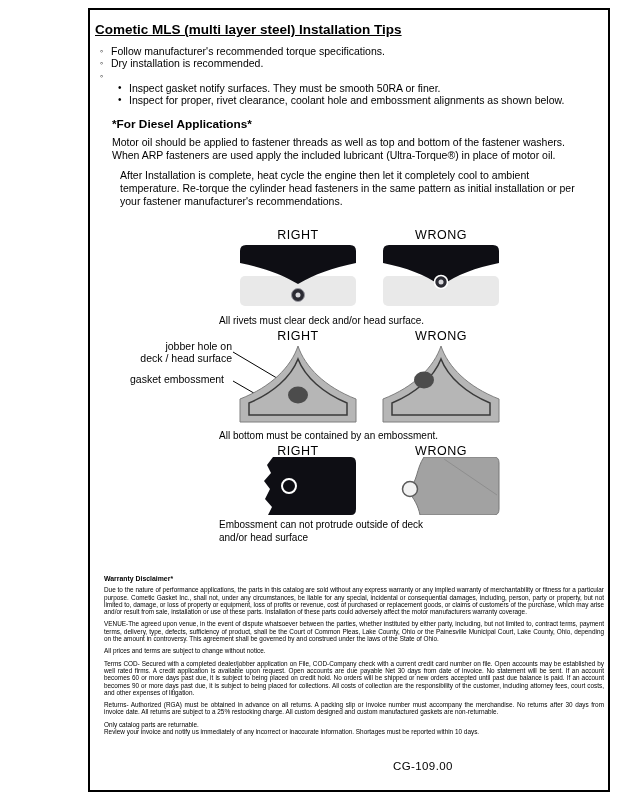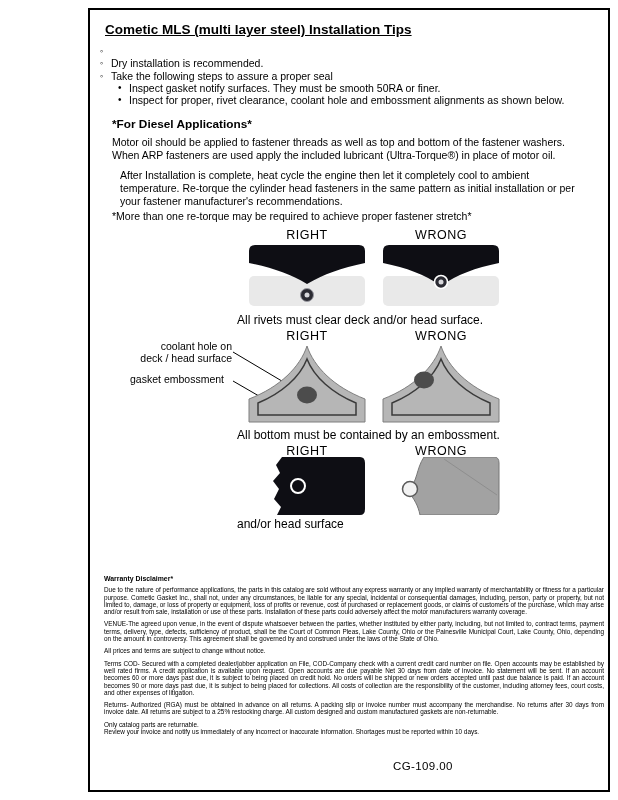--- a/index.html
+++ b/index.html
@@ -1,40 +1,40 @@
 <!DOCTYPE html>
 <html><head>
 <meta charset="utf-8">
 <style>
   * { margin:0; padding:0; box-sizing:border-box; }
   html,body { background:#ffffff; }
   body { font-family:"Liberation Sans", sans-serif; color:#000; }
   .page { position:relative; width:618px; height:800px; background:#fff; overflow:hidden; }
   .frame { position:absolute; left:88px; top:8px; width:522px; height:784px; border:2px solid #000; }
 
-  .title { position:absolute; left:105px; top:22px; font-size:13.5px; font-weight:bold; text-decoration:underline; }
+  .title { position:absolute; left:95px; top:22px; font-size:13.5px; font-weight:bold; text-decoration:underline; }
 
   .bullets { position:absolute; left:100px; top:45px; width:490px; font-size:10.5px; line-height:12.3px; }
   .bullet { display:flex; }
   .bullet .marker { width:11px; font-size:9px; line-height:12.3px; }
   .subbullets { margin-left:18px; }
   .subbullet { display:flex; }
   .subbullet .marker { width:11px; font-size:10px; line-height:12.3px; }
 
   .diesel-heading { position:absolute; left:112px; top:117px; font-size:11.8px; font-weight:bold;text-align:center; }
   .para1 { position:absolute; left:112px; top:136px; width:482px; font-size:10.5px; line-height:13.2px; }
   .para2 { position:absolute; left:120px; top:169px; width:468px; font-size:10.5px; line-height:13.2px; }
   .note  { position:absolute; left:112px; top:210px; width:482px; font-size:10.5px; }
 
   .dg-header { position:absolute; width:122px; text-align:center; font-size:12.5px; letter-spacing:0.5px; }
   .dg-box { position:absolute; width:122px; }
-  .dg-caption { position:absolute; left:237px; font-size:12px; line-height:13px; }
+  .dg-caption { position:absolute; left:219px; font-size:10px; line-height:13px; }
 
   .h-r1 { top:228px; } .h-r2 { top:329px; } .h-r3 { top:444px; }
-  .col-left { left:246px; } .col-right { left:380px; }
+  .col-left { left:237px; } .col-right { left:380px; }
   .b-r1 { top:244px; height:64px; }
   .b-r2 { top:343px; height:82px; }
   .b-r3 { top:457px; height:58px; }
   .cap1 { top:314px; } .cap2 { top:429px; } .cap3 { top:518px; }
 
   .callout { position:absolute; text-align:right; font-size:10.5px; line-height:11.5px; }
   .callout1 { left:118px; top:341px; width:114px; }
   .callout2 { left:100px; top:374px; width:124px; }
   .callout-lines { position:absolute; left:110px; top:336px; width:200px; height:90px; }
 
@@ -51,45 +51,44 @@
 <body>
 
 <div class="page">
   <div class="frame"></div>
 
   <div class="title">Cometic MLS (multi layer steel) Installation Tips</div>
 
   <div class="bullets">
     <div class="bullet">
       <span class="marker">◦</span>
+      <span>Follow manufacturer's recommended torque specifications.</span>
     </div>
     <div class="bullet">
       <span class="marker">◦</span>
       <span>Dry installation is recommended.</span>
     </div>
     <div class="bullet">
       <span class="marker">◦</span>
-      <span>Take the following steps to assure a proper seal</span>
     </div>
     <div class="subbullets">
       <div class="subbullet">
         <span class="marker">•</span>
         <span>Inspect gasket notify surfaces.  They must be smooth 50RA or finer.</span>
       </div>
       <div class="subbullet">
         <span class="marker">•</span>
         <span>Inspect for proper, rivet clearance, coolant hole and embossment alignments as shown below.</span>
       </div>
     </div>
   </div>
 
   <div class="diesel-heading">*For Diesel Applications*</div>
   <div class="para1">Motor oil should be applied to fastener threads as well as top and bottom of the fastener washers. When ARP fasteners are used apply the included lubricant (Ultra-Torque®) in place of motor oil.</div>
   <div class="para2">After Installation is complete, heat cycle the engine then let it completely cool to ambient temperature. Re-torque the cylinder head fasteners in the same pattern as initial installation or per your fastener manufacturer's recommendations.</div>
-  <div class="note">*More than one re-torque may be required to achieve proper fastener stretch*</div>
 
   <div class="dg-header h-r1 col-left">RIGHT</div>
   <div class="dg-header h-r1 col-right">WRONG</div>
 
   <div class="dg-box b-r1 col-left">
     <svg width="122" height="64" viewBox="0 0 122 64">
       <rect x="3" y="32" width="116" height="30" rx="5" fill="#e9e9e9"></rect>
       <path d="M9,1 H113 Q119,1 119,7 V19 C95,24 78,30 61,40 C44,30 27,24 3,19 V7 Q3,1 9,1 Z" fill="#0e0e14"></path>
       <circle cx="61" cy="51" r="6.5" fill="#2b2b33" stroke="#9a9aa2" stroke-width="1"></circle>
       <circle cx="61" cy="51" r="2.5" fill="#d8d8dc"></circle>
@@ -102,21 +101,21 @@
       <circle cx="61" cy="38" r="6.5" fill="#2b2b33" stroke="#ffffff" stroke-width="1.6"></circle>
       <circle cx="61" cy="38" r="2.5" fill="#d8d8dc"></circle>
     </svg>
   </div>
   <div class="dg-caption cap1">All rivets must clear deck and/or head surface.</div>
 
   <div class="dg-header h-r2 col-left">RIGHT</div>
   <div class="dg-header h-r2 col-right">WRONG</div>
 
   <div class="callout callout1">
-    <div>coolant hole on</div>
+    <div>jobber hole on</div>
     <div>deck / head surface</div>
   </div>
   <div class="callout callout2">gasket embossment</div>
   <svg class="callout-lines" viewBox="0 0 200 90">
     <line x1="123" y1="16" x2="187" y2="54" stroke="#000" stroke-width="1"></line>
     <line x1="123" y1="45" x2="161" y2="67" stroke="#000" stroke-width="1"></line>
   </svg>
 
   <div class="dg-box b-r2 col-left">
     <svg width="122" height="82" viewBox="0 0 122 82">
@@ -144,20 +143,21 @@
     </svg>
   </div>
   <div class="dg-box b-r3 col-right">
     <svg width="122" height="58" viewBox="0 0 122 58">
       <path d="M44,0 C36,12 38,24 28,34 C34,42 38,48 40,58 H114 Q119,58 119,52 V6 Q119,0 114,0 Z" fill="#a2a2a2" stroke="#777777" stroke-width="1"></path>
       <line x1="64" y1="2" x2="117" y2="38" stroke="#8e8e8e" stroke-width="1"></line>
       <circle cx="30" cy="32" r="7.5" fill="#f2f2f2" stroke="#5a5a5a" stroke-width="1.5"></circle>
     </svg>
   </div>
   <div class="dg-caption cap3">
+    <div>Embossment can not protrude outside of deck</div>
     <div>and/or head surface</div>
   </div>
 
   <div class="disclaimer">
     <div class="dhead">Warranty Disclaimer*</div>
     <p>Due to the nature of performance applications, the parts in this catalog are sold without any express warranty or any implied warranty of merchantability or fitness for a particular purpose.  Cometic Gasket Inc., shall not, under any circumstances, be liable for any special, incidental or consequential damages, including, person, party or property, but not limited to, damage, or loss of property or equipment, loss of profits or revenue, cost of purchased or replacement goods, or claims of customers of the purchase, which may arise and/or result from sale, installation or use of these parts.  Installation of these parts could adversely affect the motor manufacturers warranty coverage.</p>
     <p>VENUE-The agreed upon venue, in the event of dispute whatsoever between the parties, whether instituted by either party, including, but not limited to, contract terms, payment terms, delivery, type, defects, sufficiency of product, shall be the Court of Common Pleas, Lake County, Ohio or the Painesville Municipal Court, Lake County, Ohio, depending on the amount in controversy. This agreement shall be governed by and construed under the laws of the State of Ohio.</p>
     <p>All prices and terms are subject to change without notice.</p>
     <p>Terms COD- Secured with a completed dealer/jobber application on File, COD-Company check with a current credit card number on file.  Open accounts may be established by well rated firms.  A credit application is available upon request.  Open accounts are due payable Net 30 days from date of invoice.  No statement will be sent.  If an account becomes 60 or more days past due, it is subject to being placed on credit hold.  No orders will be shipped or new orders accepted until past due balance is paid.  If an account becomes 90 or more days past due, it is subject to being placed for collections.  All costs of collection are the responsibility of the customer, including attorney fees, court costs, and other expenses of litigation.</p>
     <p>Returns- Authorized (RGA) must be obtained in advance on all returns.  A packing slip or invoice number must accompany the merchandise.  No returns after 30 days from invoice date.  All returns are subject to a 25% restocking charge.  All custom designed and custom manufactured gaskets are non-returnable.</p>

